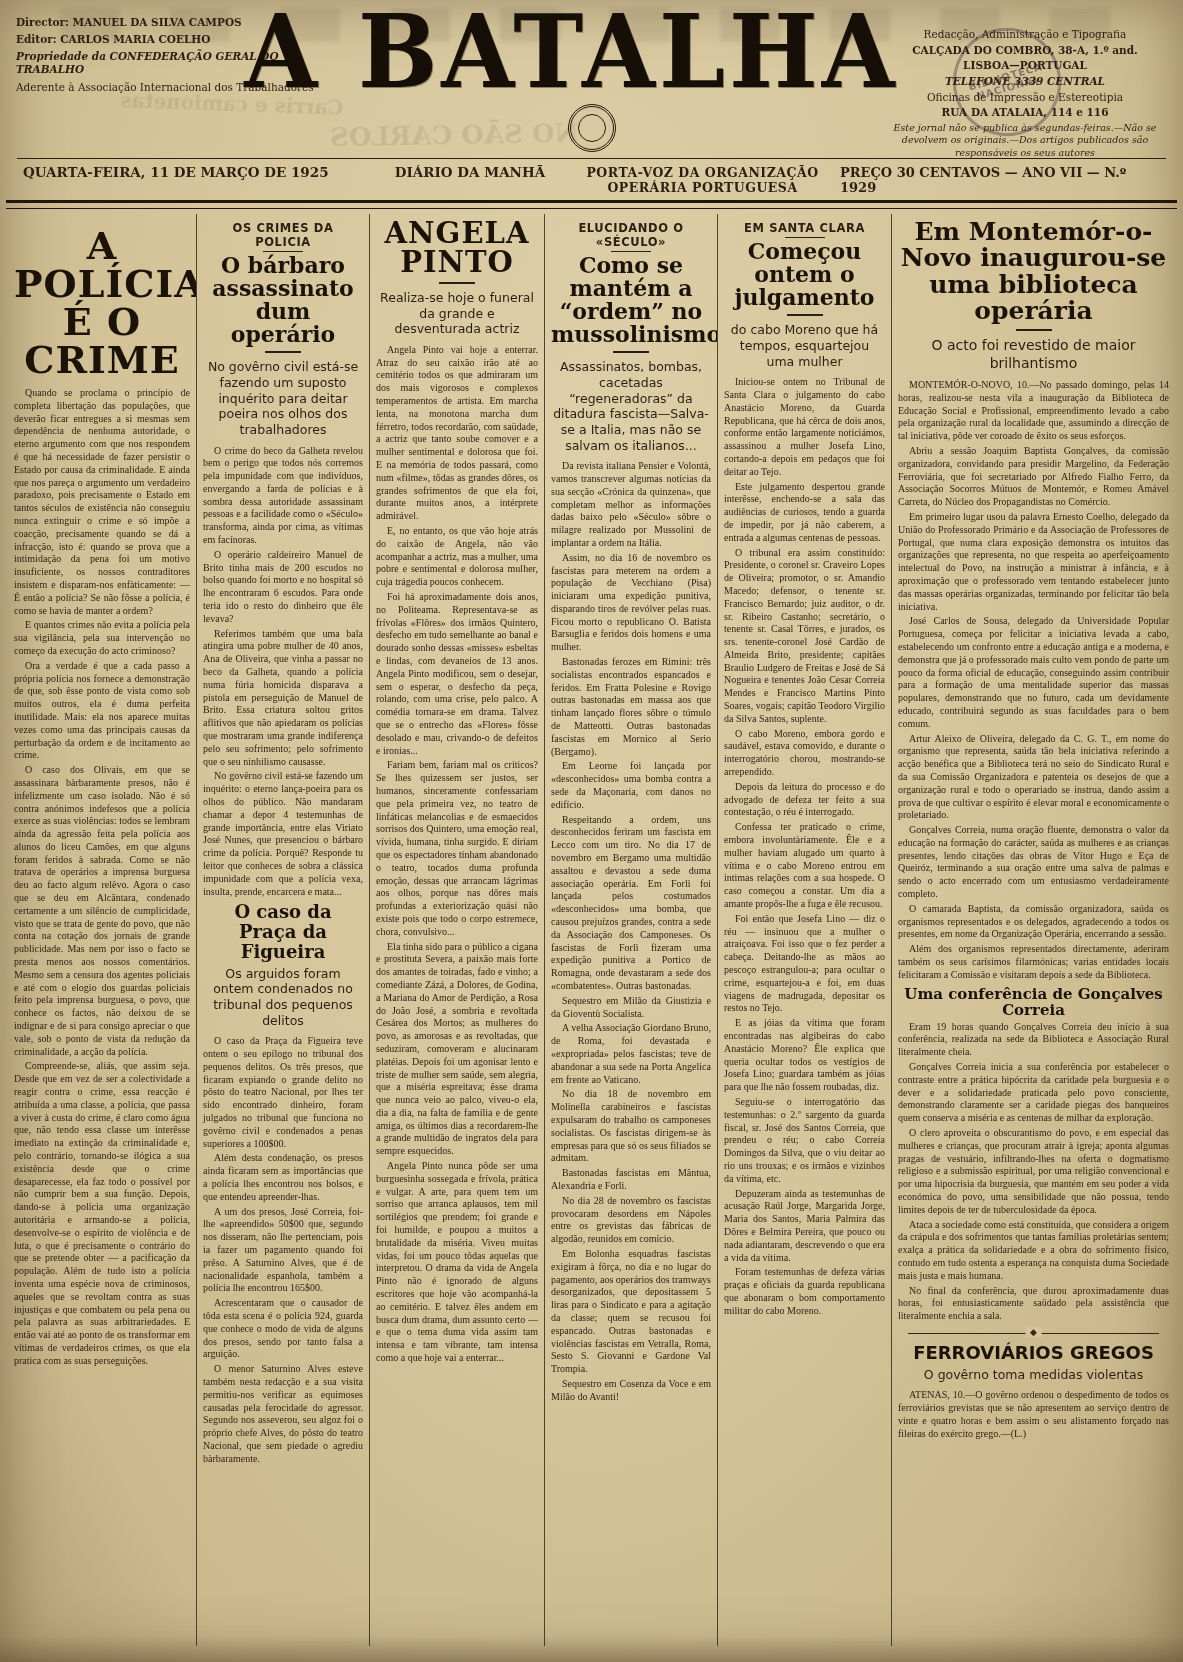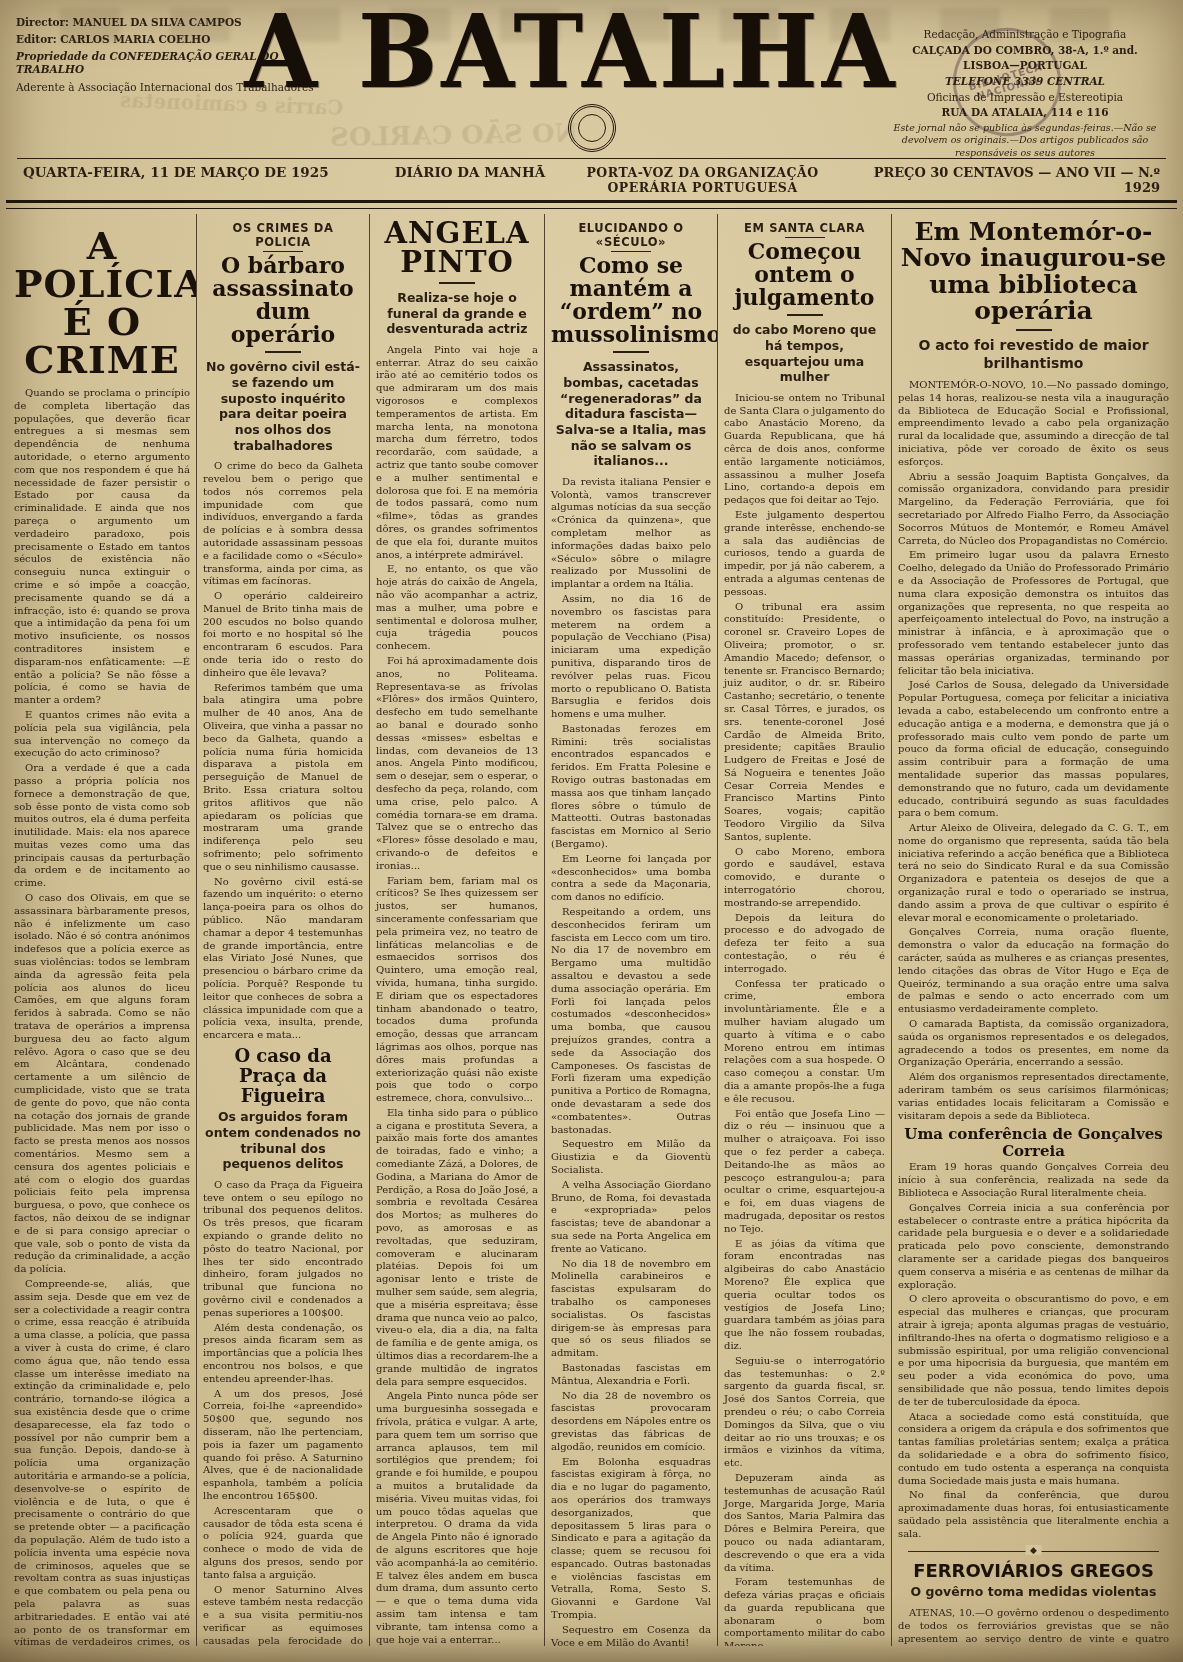--- a/index.html
+++ b/index.html
@@ -30,40 +30,40 @@
   .seal::after{content:"";position:absolute;inset:7px;border-radius:50%;border:1px solid #241a10;}
   .stamp{position:absolute;right:122px;top:28px;width:108px;height:108px;border-radius:50%;
     border:3px solid rgba(86,62,76,.45);display:flex;align-items:center;justify-content:center;
     transform:rotate(-16deg);color:rgba(86,62,76,.6);font-family:"DejaVu Sans",sans-serif;
     font-weight:bold;font-size:10px;letter-spacing:1px;text-align:center;padding:6px;box-sizing:border-box;}
   .dateline{display:flex;align-items:baseline;border-top:1px solid #2a1f12;margin:0 17px;
     padding:5px 6px 3px;font-weight:bold;font-size:13.5px;}
   .dl-date{flex:0 0 352px;}
   .dl-ed{flex:0 0 190px;text-align:center;}
   .dl-motto{flex:1;text-align:center;letter-spacing:.5px;font-size:12.5px;}
-  .dl-price{flex:0 0 320px;text-align:right;font-size:13px;}
+  .dl-price{flex:0 0 320px;font-size:13px;}
   .rule-double{height:5px;border-top:3px solid #1f160c;border-bottom:1px solid #1f160c;margin:2px 6px 0;}
   .cols{display:grid;grid-template-columns:188px 173px 175px 173px 174px 1fr;height:1432px;overflow:hidden;margin:5px 8px 0;}
   .col{overflow:hidden;padding:3px 6px 0;}
   .col + .col{border-left:1px solid rgba(56,42,26,.85);}
   .art{margin-bottom:4px;}
   .kicker{font-family:"DejaVu Sans",sans-serif;font-weight:bold;font-size:11.5px;text-align:center;
     letter-spacing:.6px;margin:4px 0 2px;}
   .kicker::after{content:"";display:block;width:40px;border-bottom:1px solid var(--ink);margin:2px auto 0;}
   h2,h3{margin:2px 0;text-align:center;color:#1b130a;}
   .h-xxl{font-size:38px;line-height:1.0;letter-spacing:1px;margin:10px 0 8px;}
   .h-xl{font-size:29px;line-height:1.0;letter-spacing:1px;}
   .h-lg{font-size:22px;line-height:1.05;}
   .h-md{font-size:18px;line-height:1.1;}
   .h-sm{font-size:15px;line-height:1.1;}
   .h-sans{font-family:"DejaVu Sans",sans-serif;}
   .h-rule{width:36px;border-top:2px solid var(--ink);margin:5px auto 6px;}
-  .subhead{font-family:"DejaVu Sans",sans-serif;font-weight:bold;font-size:12.5px;line-height:1.25;
+  .subhead{font-family:"DejaVu Sans",sans-serif;font-weight:normal;font-size:12.5px;line-height:1.25;
     text-align:center;margin:4px 2px 7px;}
-  .body p{margin:0 0 2px;text-indent:11px;font-size:10px;line-height:1.28;text-align:justify;}
+  .body p{margin:0 0 2px;text-indent:11px;font-size:10px;line-height:1.28;text-align:justify;font-family:Liberation Serif, serif;}
   .divider{position:relative;border-top:1px solid #322616;margin:10px 10px 9px;}
   .divider::after{content:"◆";position:absolute;top:-7px;left:50%;transform:translateX(-50%);
     font-size:9px;color:#322616;padding:0 5px;background:var(--paper);}
   .page-bottom{position:absolute;left:0;right:0;bottom:0;height:26px;
     background:linear-gradient(180deg,rgba(0,0,0,0) 0%,rgba(60,40,18,.25) 100%);}
 </style>
 </head>
 <body>
 
 <div class="page">

